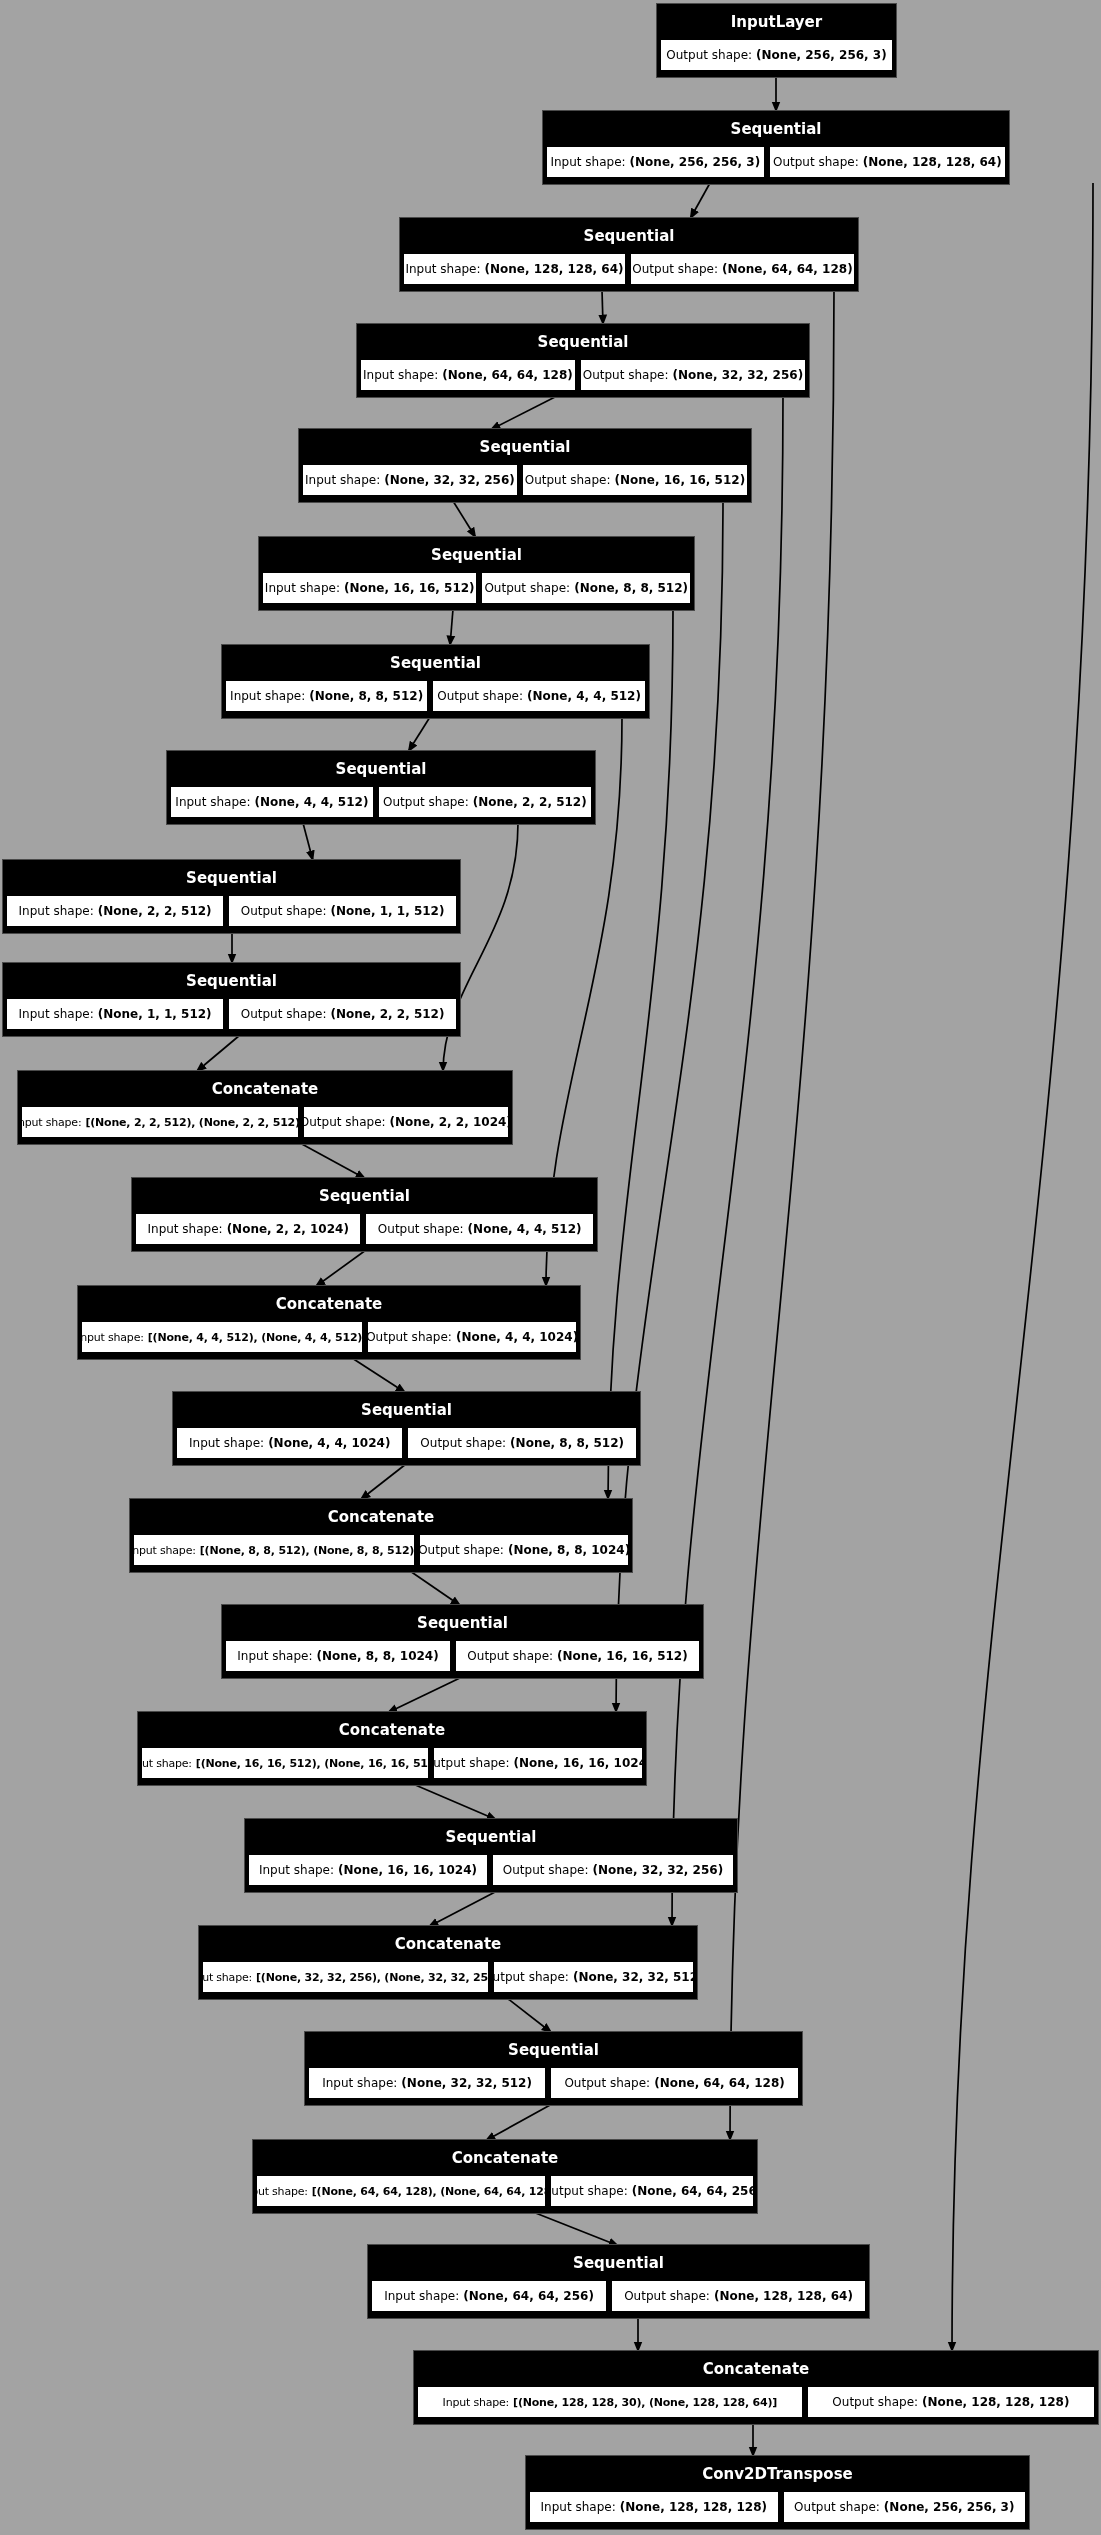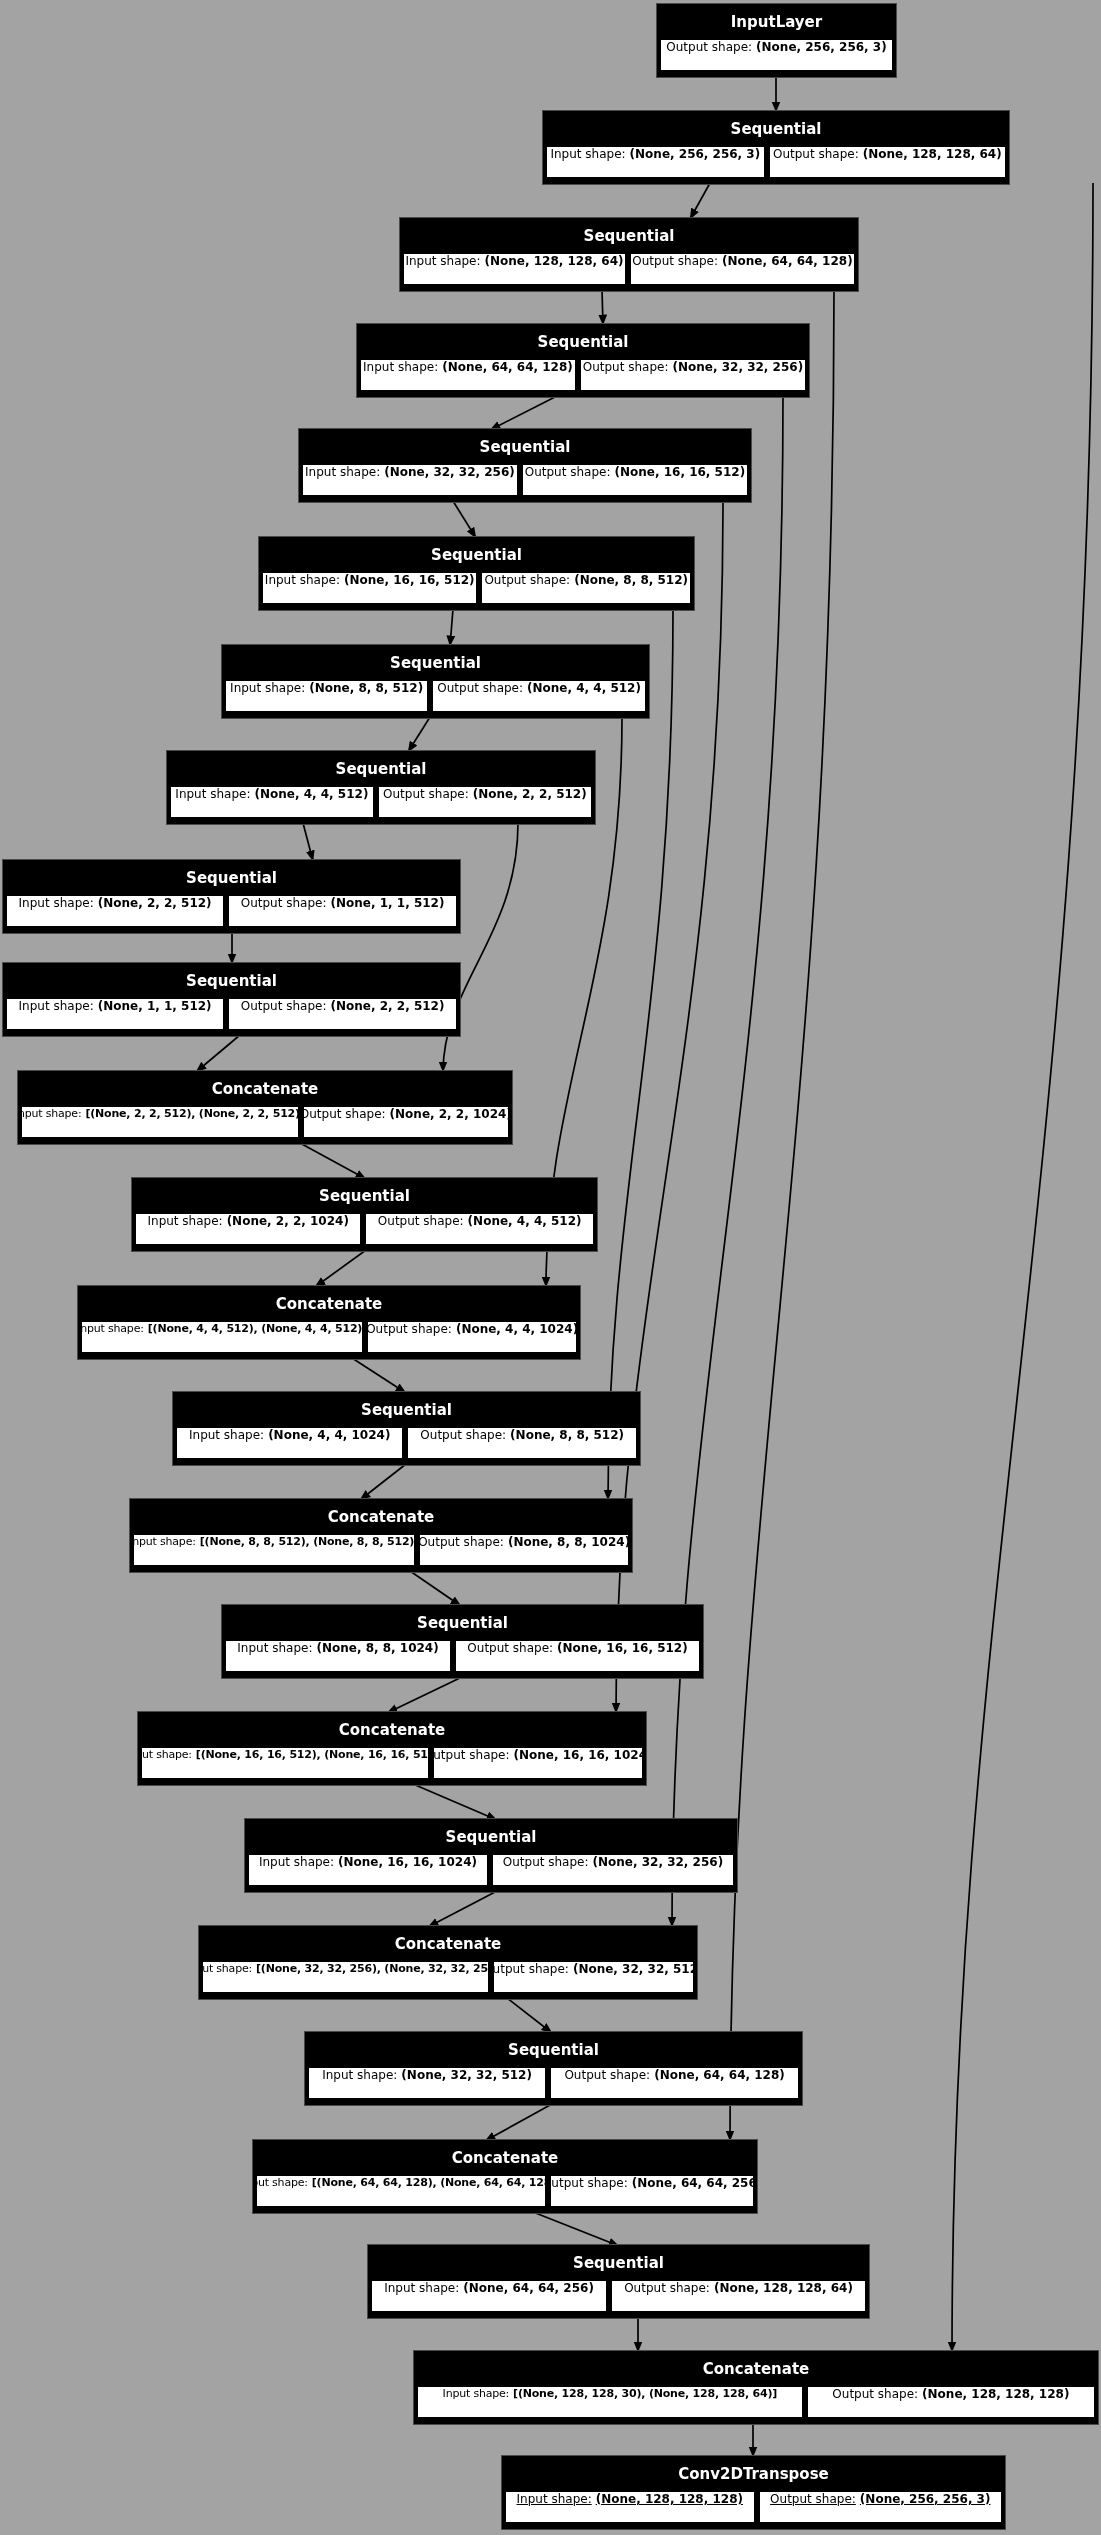--- a/index.html
+++ b/index.html
@@ -45,21 +45,21 @@
     padding: 0 3px 3px 3px;
     height: 35px;
     box-sizing: border-box;
   }
   .cell {
     background: #ffffff;
     border: 1.5px solid #000000;
     box-sizing: border-box;
     flex: 1 1 auto;
     display: flex;
-    align-items: flex-start;
+    align-items: center;
     justify-content: center;
     white-space: nowrap;
     overflow: hidden;
     color: #000000;
     font-size: 12px;
     padding: 0 5px;
   }
   .cell b { margin-left: 4px; }
   .cell.list-cell {
     font-size: 11px;
@@ -398,21 +398,21 @@
           <div class="cell list-cell">
             <span>Input shape:</span>
             <b>[(None, 128, 128, 30), (None, 128, 128, 64)]</b>
           </div>
           <div class="cell">
             <span>Output shape:</span>
             <b>(None, 128, 128, 128)</b>
           </div>
         </div>
       </div>
-      <div class="node" style="left: 502px; top: 2456px; width: 503px; text-decoration: underline;">
+      <div class="node" style="left: 526px; top: 2456px; width: 503px;">
         <div class="node-title">Conv2DTranspose</div>
         <div class="node-cells">
           <div class="cell">
             <span>Input shape:</span>
             <b>(None, 128, 128, 128)</b>
           </div>
           <div class="cell">
             <span>Output shape:</span>
             <b>(None, 256, 256, 3)</b>
           </div>

